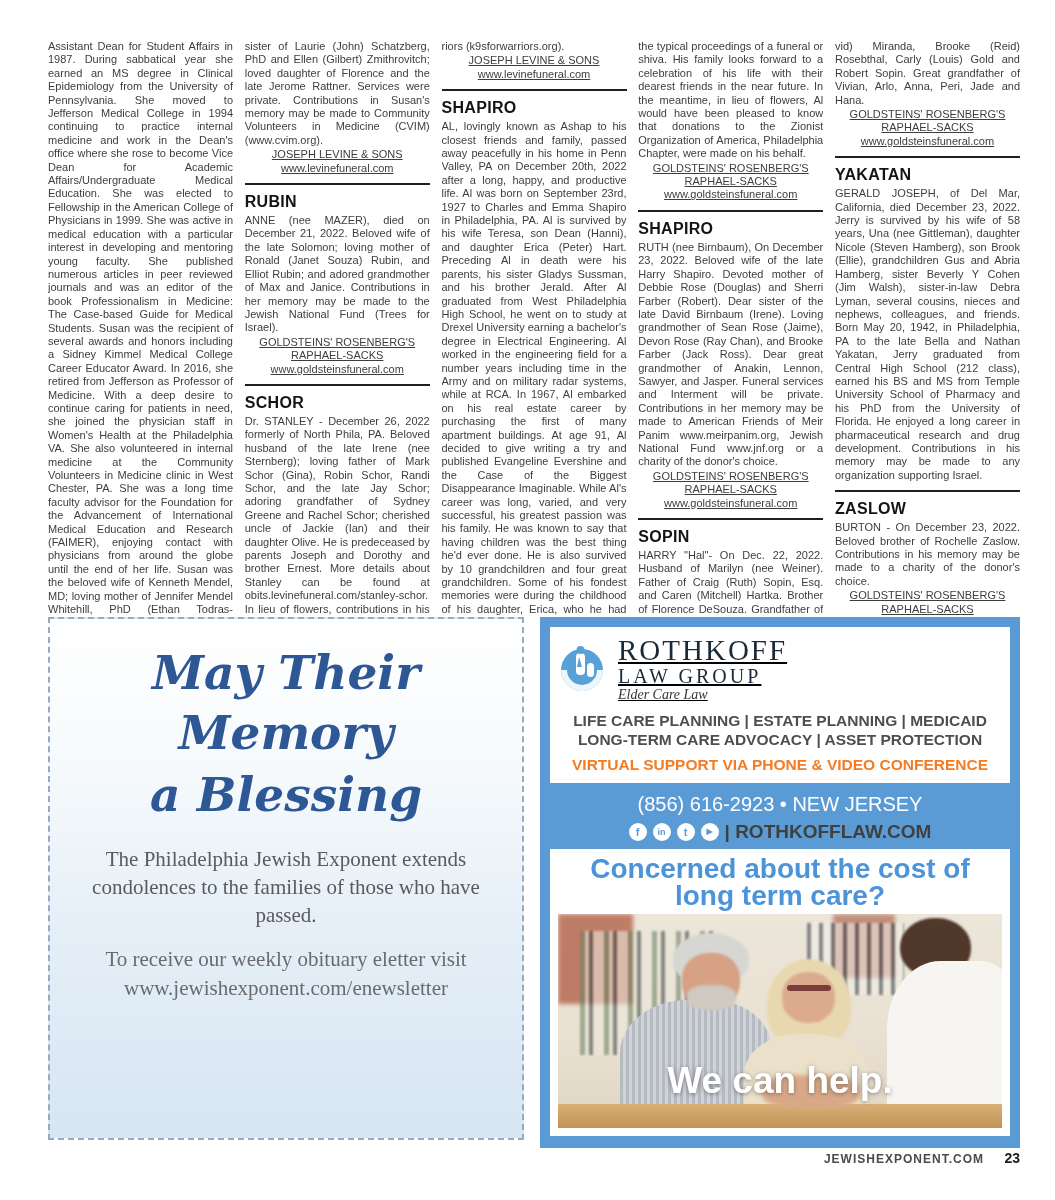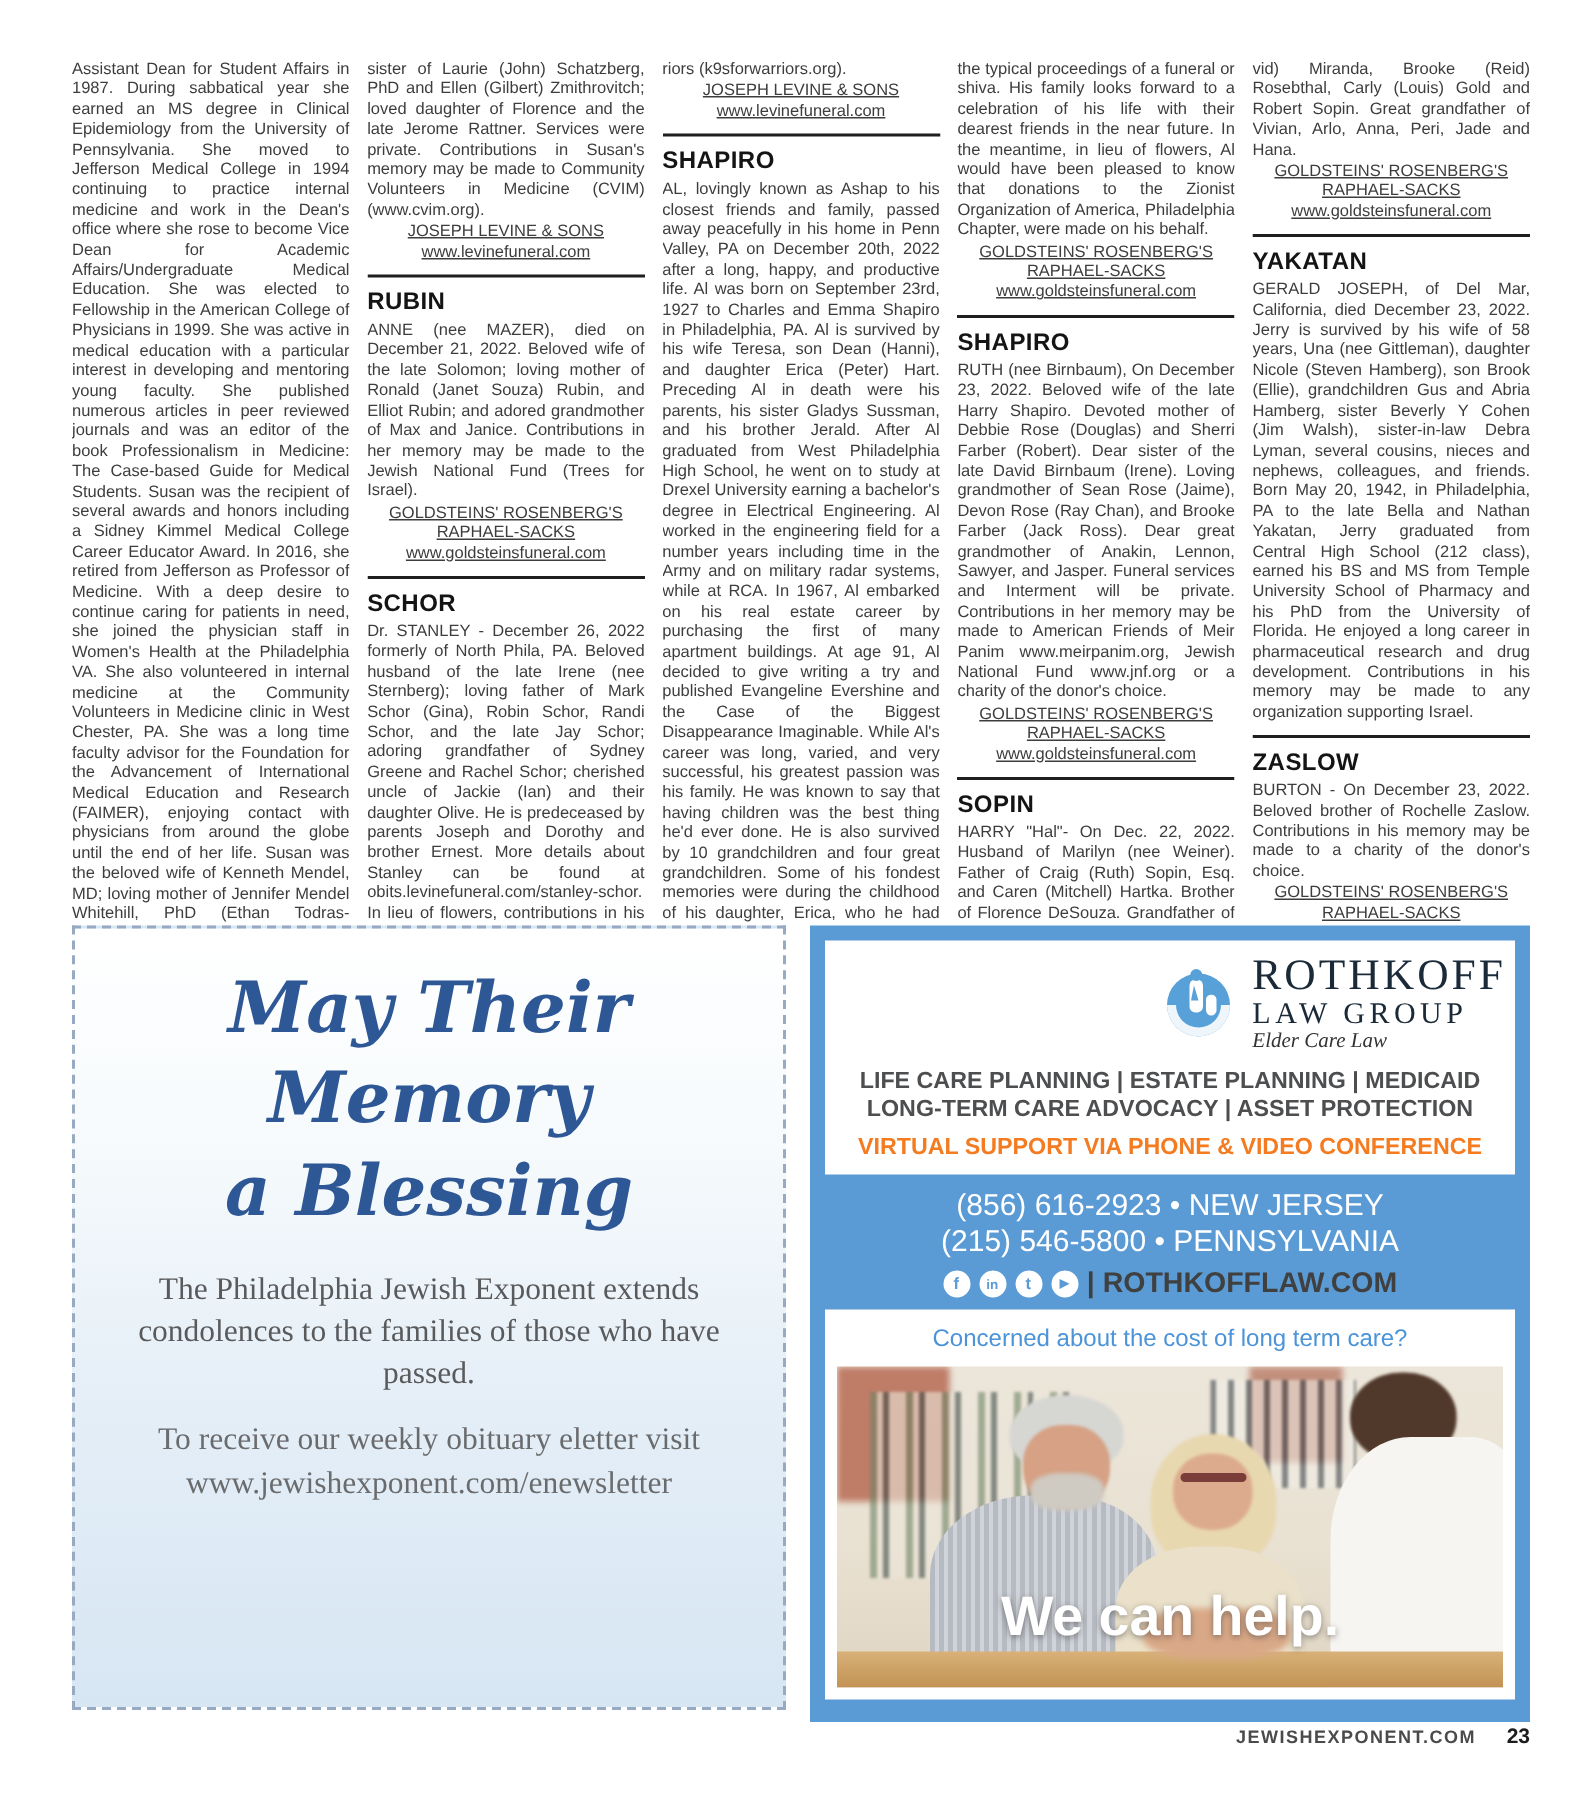--- a/index.html
+++ b/index.html
@@ -34,39 +34,39 @@
   .je-logo{display:inline-block;text-align:left;margin-top:14px;}
   .je-logo .small{font-size:10px;font-weight:bold;color:#2a4fa2;letter-spacing:1.5px;
                   padding-left:14px;line-height:10px;}
   .je-logo .big{font-size:37px;font-weight:bold;color:#2a4fa2;letter-spacing:-1px;
                 line-height:38px;}
 
   
   .rothkoff-ad{position:absolute;left:540px;top:617px;width:480px;height:531px;
                box-sizing:border-box;background:#5b9bd5;padding:10px;overflow:hidden;}
   .ra-white-top{background:#ffffff;padding:8px 6px 9px 6px;text-align:center;}
-  .ra-logo-row{display:flex;align-items:center;justify-content:flex-end;gap:10px;}
+  .ra-logo-row{display:flex;align-items:center;justify-content:flex-start;gap:10px;text-decoration:underline;}
   .ra-logo-text{text-align:left;}
   .ra-name{font-family:"Liberation Serif",serif;font-size:29px;letter-spacing:2px;
            color:#1b2a38;line-height:30px;}
   .ra-subname{font-family:"Liberation Serif",serif;font-size:20px;letter-spacing:3px;
               color:#1b2a38;line-height:22px;}
   .ra-logotag{font-family:"Liberation Serif",serif;font-style:italic;font-size:14px;
               color:#333;line-height:16px;}
   .ra-services{font-size:15.5px;font-weight:bold;color:#4d4e50;line-height:19px;margin-top:8px;}
   .ra-virtual{font-size:15.5px;font-weight:bold;color:#f47b20;margin-top:7px;}
   .ra-blueband{text-align:center;color:#ffffff;padding:9px 0 6px 0;}
   .ra-phone{font-size:20px;line-height:24px;}
   .ra-webrow{display:flex;align-items:center;justify-content:center;gap:6px;margin-top:5px;}
   .soc{display:inline-flex;align-items:center;justify-content:center;width:18px;height:18px;
        border-radius:50%;background:#ffffff;color:#5b9bd5;font-size:11px;font-weight:bold;
        line-height:18px;}
   .ra-site{font-size:19px;font-weight:bold;color:#404040;margin-left:0;}
   .ra-white-mid{background:#ffffff;padding:6px 8px 8px 8px;}
-  .ra-headline{font-size:16px;font-weight:normal;color:#4b94d9;text-align:center;
+  .ra-headline{font-size:28px;font-weight:bold;color:#4b94d9;text-align:center;
                line-height:27px;margin-bottom:5px;}
   .photo{position:relative;height:214px;overflow:hidden;
          background:linear-gradient(180deg,#ece6da 0%,#e9e1d2 55%,#e0d5c2 100%);}
   .ph-brick-l{position:absolute;left:0;top:0;width:17%;height:42%;background:#b05a42;
               opacity:.75;filter:blur(2px);}
   .ph-brick-r{position:absolute;right:24%;top:0;width:14%;height:30%;background:#a85640;
               opacity:.6;filter:blur(2px);}
   .ph-shelf{position:absolute;left:5%;top:8%;width:30%;height:58%;opacity:.6;filter:blur(1px);
             background:repeating-linear-gradient(90deg,#6f8468 0 5px,#e8e2d4 5px 9px,#3f4d49 9px 13px,#ece6da 13px 24px);}
   .ph-frames{position:absolute;left:56%;top:4%;width:22%;height:34%;opacity:.55;filter:blur(1px);
@@ -201,21 +201,20 @@
         </div>
       </div>
       <div class="ra-services">
         <div>LIFE CARE PLANNING | ESTATE PLANNING | MEDICAID</div>
         <div>LONG-TERM CARE ADVOCACY | ASSET PROTECTION</div>
       </div>
       <div class="ra-virtual">VIRTUAL SUPPORT VIA PHONE &amp; VIDEO CONFERENCE</div>
     </div>
     <div class="ra-blueband">
       <div class="ra-phone">(856) 616-2923 • NEW JERSEY</div>
-      <div class="ra-phone">(215) 546-5800 • PENNSYLVANIA</div>
       <div class="ra-webrow">
         <span class="soc">f</span>
         <span class="soc" style="font-size:9px;">in</span>
         <span class="soc">t</span>
         <span class="soc" style="font-size:8px;">▶</span>
         <span class="ra-site">| ROTHKOFFLAW.COM</span>
       </div>
     </div>
     <div class="ra-white-mid">
       <div class="ra-headline">Concerned about the cost of long term care?</div>

